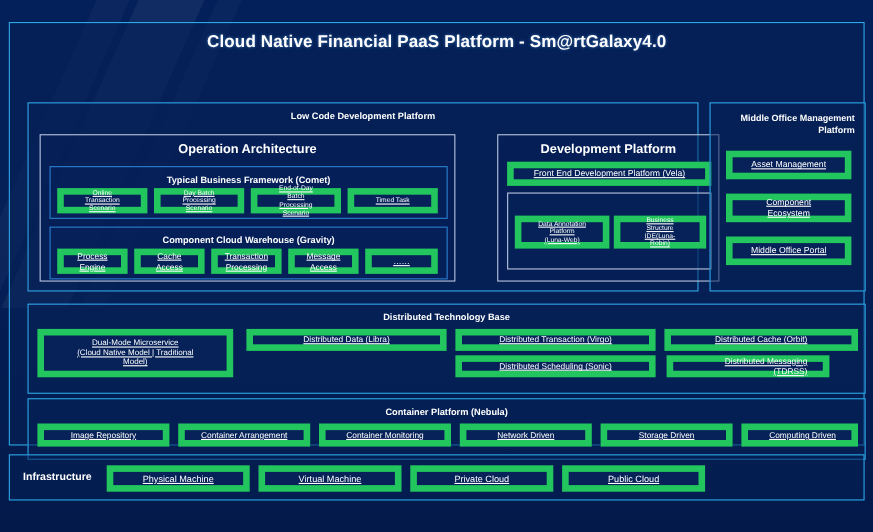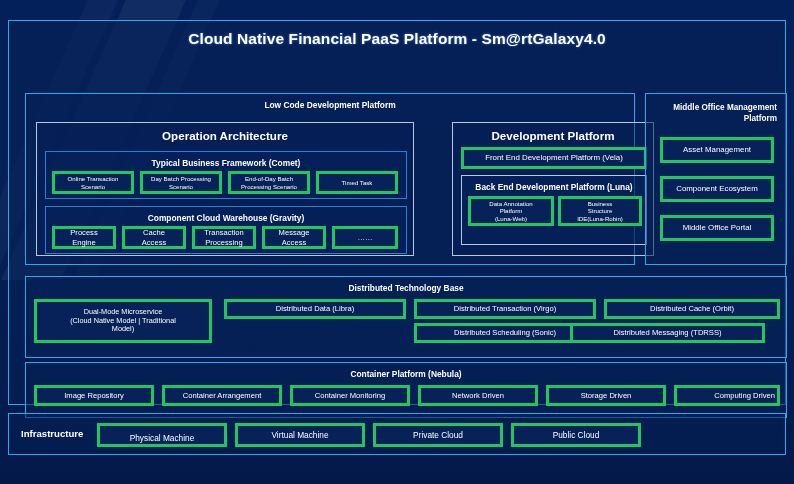--- a/index.html
+++ b/index.html
@@ -94,31 +94,32 @@
     font-weight: bold;
     color: #ffffff;
   }
   .sec-hd-big {
     font-size: 11.6px;
   }
 
   
   .node {
     position: absolute;
-    border: 3px solid #22c55e;
+    border: 6px solid #22c55e;
     background: #062258;
     box-sizing: border-box;
     display: flex;
     align-items: center;
     justify-content: center;
     text-align: center;
     font-size: 7.6px;
     line-height: 1.22;
     color: #ffffff;
-    padding: 1px 2px;
+    padding: 1px 14px;
+    text-decoration: underline;
   }
   .node.sm  { font-size: 6.1px; line-height: 1.18; }
   .node.md  { font-size: 7.9px; }
   .node.lg  { font-size: 8.3px; }
   .node .lbl { display: block; white-space: pre-line; }
 
   
   #lowcode-frame { left: 16px; top: 72px; width: 610px; height: 172px; }
   #oparch-frame  { left: 10px; top: 28px; width: 378px; height: 134px; }
   #devplat-frame { left: 398px; top: 28px; width: 202px; height: 134px; margin-left: 28px; }
@@ -225,21 +226,20 @@
       </div>
 
       <div class="frame-light" id="devplat-frame">
         <div class="sec-hd sec-hd-big">Development Platform</div>
 
         <div class="node md" style="left:8px; top:24px; width:186px; height:22px;">
           <span class="lbl">Front End Development Platform (Vela)</span>
         </div>
 
         <div class="frame-light" id="backend-frame">
-          <div class="sec-hd">Back End Development Platform (Luna)</div>
           <div class="node sm" style="left:6px; top:20px; width:86px; height:30px;">
             <span class="lbl">Data Annotation
 Platform
 (Luna-Web)</span>
           </div>
           <div class="node sm" style="left:96px; top:20px; width:84px; height:30px;">
             <span class="lbl">Business
 Structure
 IDE(Luna-Robin)</span>
           </div>
@@ -275,21 +275,21 @@
       <div class="node" style="left:388px; top:22px; width:182px; height:20px;">
         <span class="lbl">Distributed Transaction (Virgo)</span>
       </div>
       <div class="node" style="left:578px; top:22px; width:176px; height:20px;">
         <span class="lbl">Distributed Cache (Orbit)</span>
       </div>
 
       <div class="node" style="left:388px; top:46px; width:182px; height:20px;">
         <span class="lbl">Distributed Scheduling (Sonic)</span>
       </div>
-      <div class="node" style="left:544px; top:46px; width:195px; height:20px;">
+      <div class="node" style="left:580px; top:46px; width:148px; height:20px;text-align:right;">
         <span class="lbl">Distributed Messaging (TDRSS)</span>
       </div>
     </div>
 
     <div class="frame-cyan" id="cp-frame">
       <div class="sec-hd">Container Platform (Nebula)</div>
       <div class="node" style="left:8px; top:22px; width:120px; height:21px;">
         <span class="lbl">Image Repository</span>
       </div>
       <div class="node" style="left:136px; top:22px; width:120px; height:21px;">

